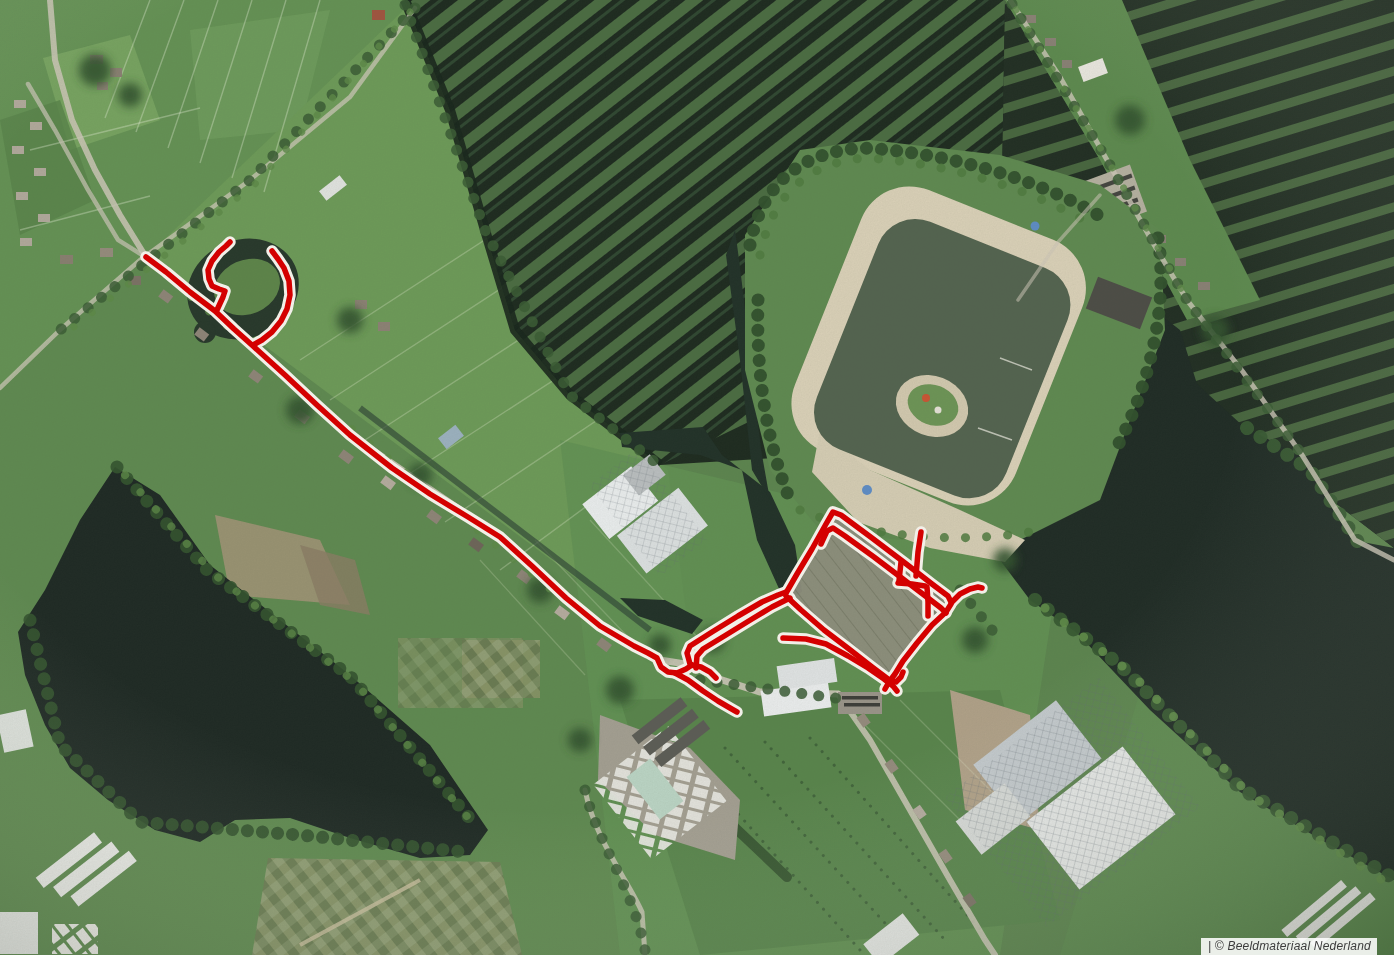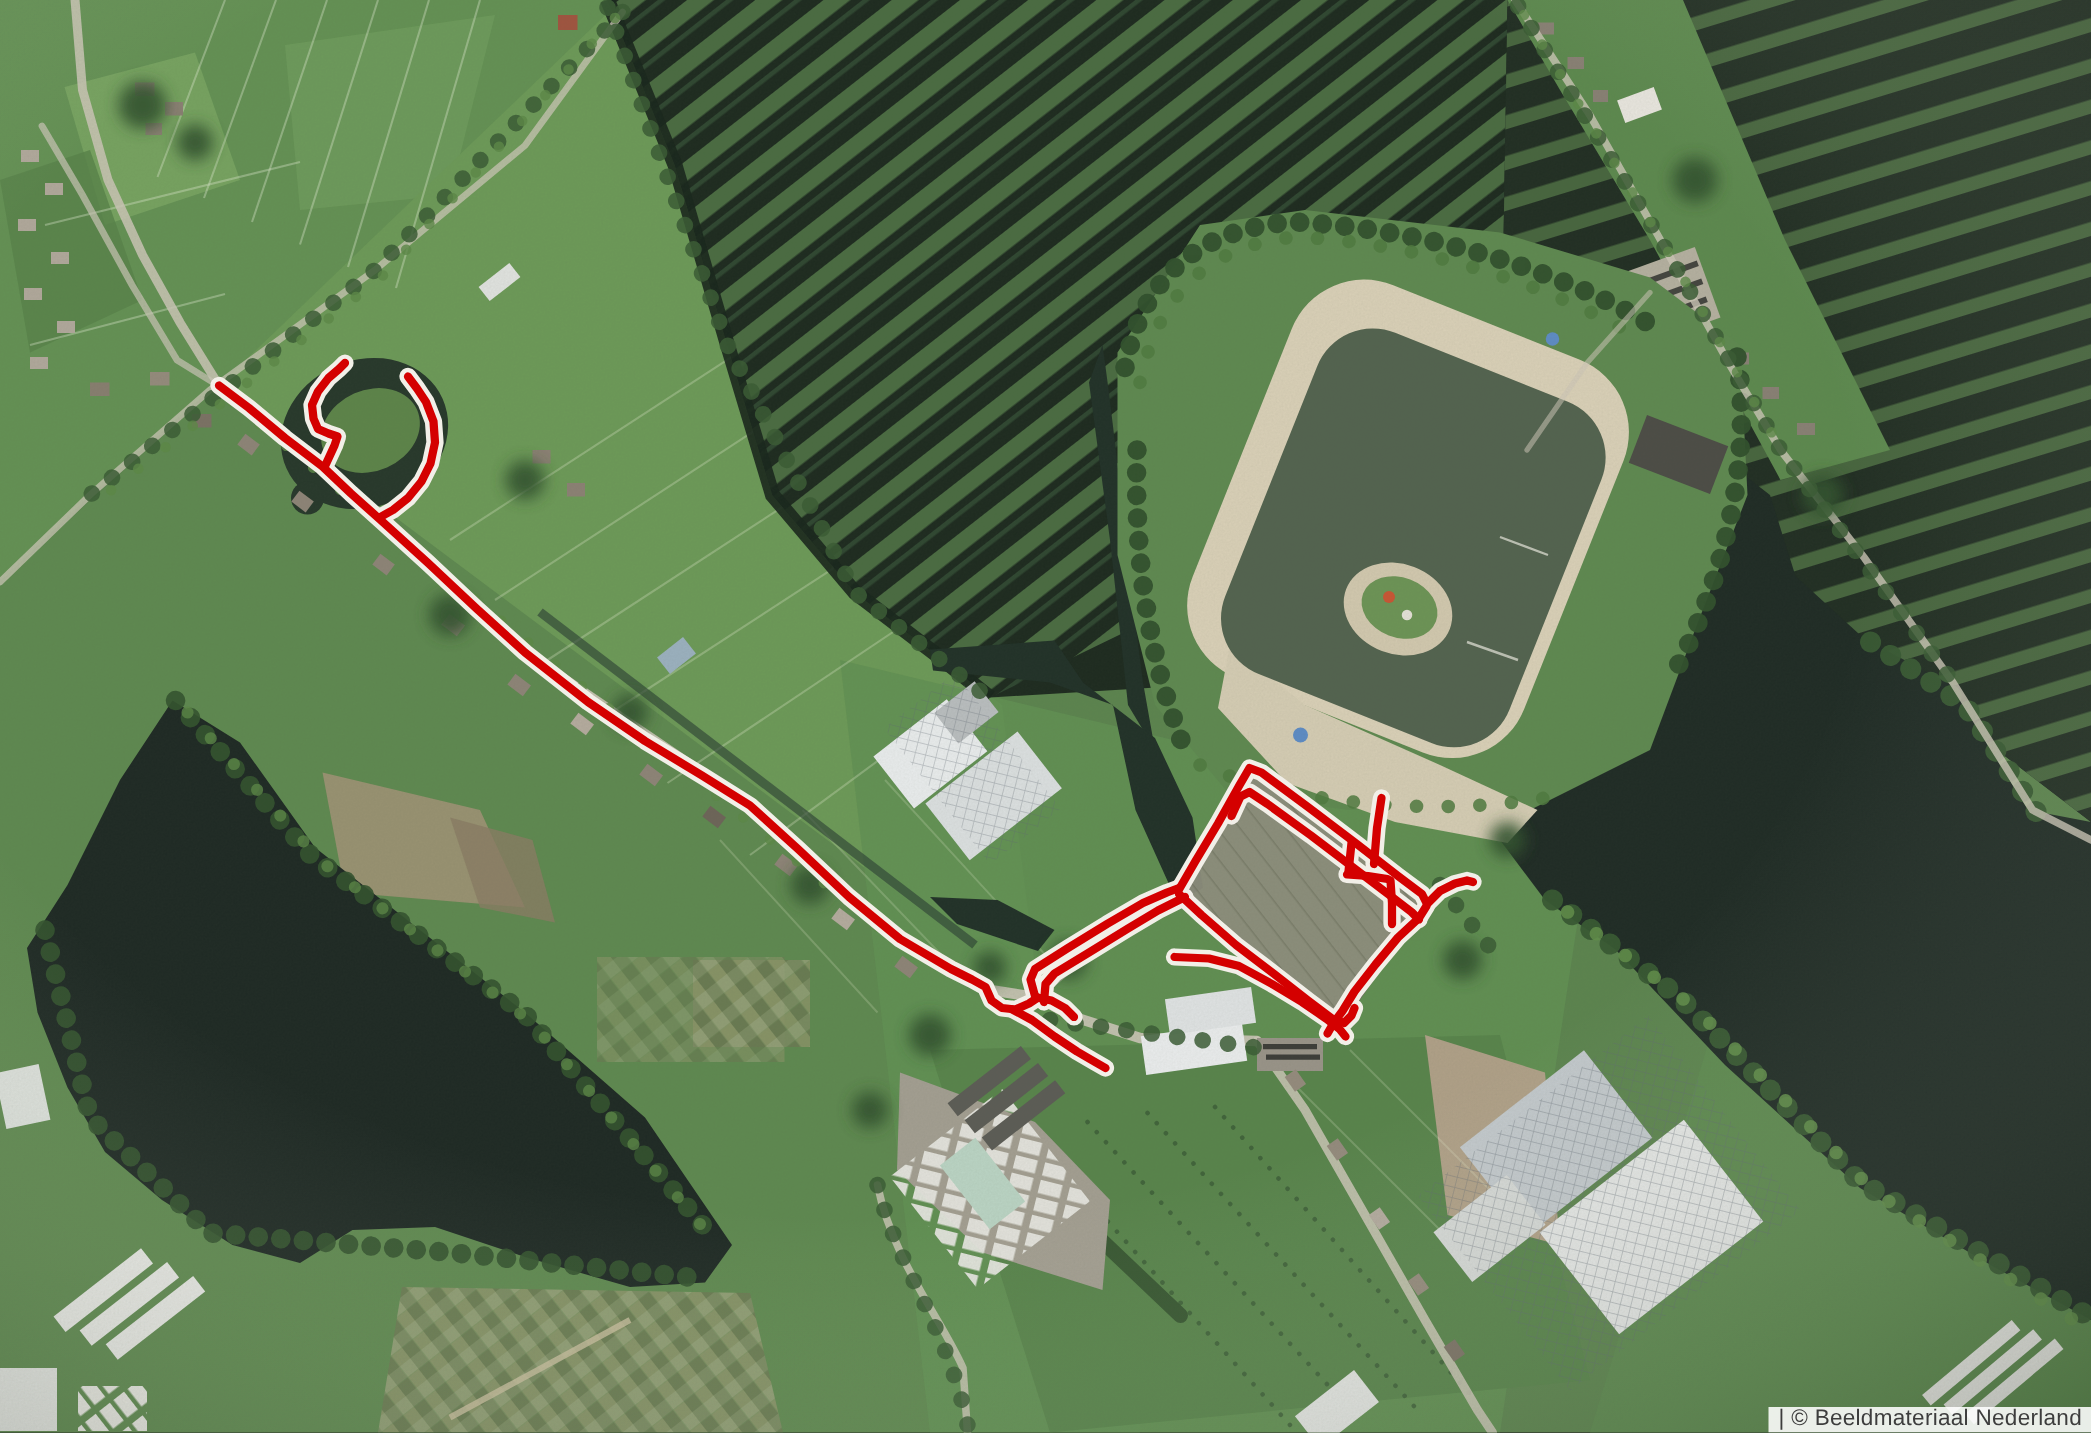--- a/index.html
+++ b/index.html
@@ -1,21 +1,21 @@
 <!DOCTYPE html>
 <html><head>
 <meta charset="utf-8">
 <style>
   html,body{margin:0;padding:0;background:#222;}
   .map-viewport{position:relative;width:1394px;height:955px;overflow:hidden;
     font-family:"Liberation Sans",sans-serif;}
   .map-viewport svg{position:absolute;inset:0;display:block;}
-  .attribution{position:absolute;right:0;bottom:0;background:rgba(255,255,255,0.88);
-    color:#3d3d3d;font-size:15px;line-height:14px;padding:1px 6px 2px 7px;
-    letter-spacing:.2px;white-space:nowrap;}
+  .attribution{position:absolute;right:17px;bottom:0;background:rgba(255,255,255,0.88);
+    color:#3d3d3d;font-size:12px;line-height:14px;padding:1px 6px 2px 7px;
+    letter-spacing:.2px;white-space:nowrap;font-style:italic;}
 </style>
 </head>
 <body>
 
 <div class="map-viewport">
 <svg viewBox="0 0 1394 955" width="1394" height="955">
   <defs>
     <pattern id="wetRows" width="28" height="28" patternUnits="userSpaceOnUse" patternTransform="rotate(-38)">
       <rect width="28" height="28" fill="#1c291e"></rect>
       <rect width="28" height="11" y="2" fill="#4a6c41"></rect>

